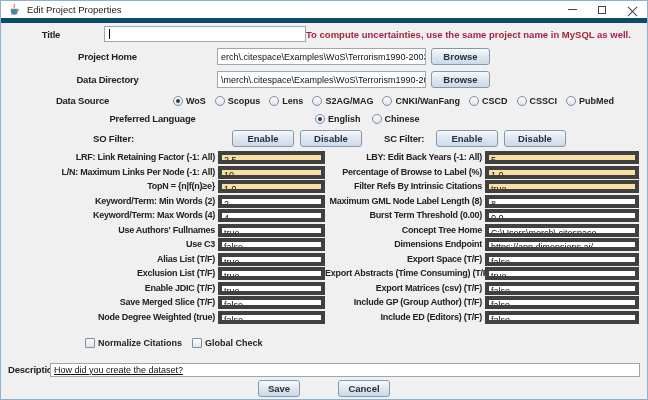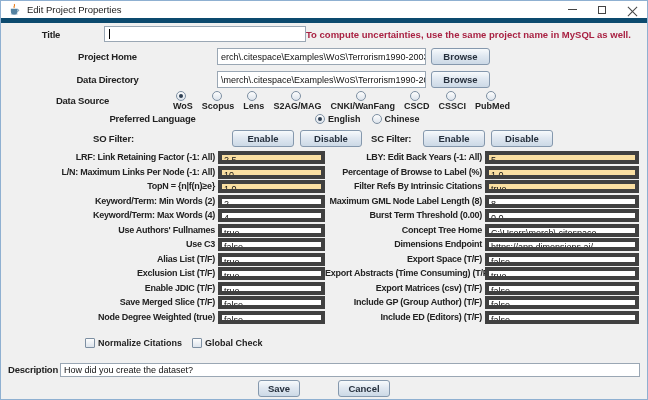--- a/index.html
+++ b/index.html
@@ -72,31 +72,31 @@
   #title-row .note { }
 
   #ph-row { top:47px; height:17px; }
   #dd-row { top:70px; height:17px; }
   #ph-row .lbl, #dd-row .lbl { width:216px; padding-right:3px; }
   #ph-row .tfield, #dd-row .tfield { width:209px; height:17px; }
   #ph-row .jbtn, #dd-row .jbtn { margin-left:5px; width:59px; }
 
   #ds-row { top:93px; height:13px; }
   #ds-row .lbl { width:163px; padding-right:0; }
-  #ds-row .radio-item { margin-left:9px;flex-direction:column; }
+  #ds-row .radio-item { margin-left:9px; }
   #ds-row .radio-item:first-of-type { margin-left:6px; }
 
   #pl-row { top:111px; height:13px; }
   #pl-row .lbl { width:303px; }
   #pl-row .radio-item { margin-left:11px; }
   #pl-row .radio-item:first-of-type { margin-left:6px; }
 
   #filter-row { top:129px; height:17px; }
   #filter-row .lbl.so { width:225px; padding-right:0; }
-  #filter-row .lbl.sc { width:48px; margin-left:7px; text-align:left; padding-left:2px; }
+  #filter-row .lbl.sc { width:48px; margin-left:20px; text-align:left; padding-left:2px; }
   #filter-row .jbtn { width:62px; margin-left:6px; }
 
   
   .pcol { position:absolute; top:150px; }
   #col-left  { left:2px;  width:322px; }
   #col-right { left:324px; width:314px; }
   .prow { display:flex; height:13px; margin-bottom:1.5px; align-items:stretch; }
   .plabel {
     font-weight:bold; font-size:9px; letter-spacing:-0.25px; color:#222;
     text-align:right; padding-right:3px; line-height:13px; white-space:nowrap; overflow:hidden;
@@ -110,21 +110,21 @@
   }
   .pfield.on { background:var(--hl,#fadfa2); }
 
   #checkbox-row { top:336px; left:84px; right:auto; height:11px; }
   #checkbox-row .chk-item { display:flex; align-items:center; margin-right:10px; }
   #checkbox-row .rlabel { font-size:9px; }
 
   
   #desc-row { top:361px; height:15px; }
   #desc-row .lbl { width:45px; text-align:left; padding-left:7px; }
-  #desc-row .tfield { flex:1 1 auto; margin-left:14px; margin-right:7px; height:14px; }
+  #desc-row .tfield { flex:1 1 auto; margin-left:4px; margin-right:7px; height:14px;text-decoration:underline; }
 
   #action-row { top:379px; height:17px; justify-content:center;gap:32px; }
   #action-row .jbtn.save { width:42px; }
   #action-row .jbtn.cancel { width:52px; margin-left:6px; }
 </style>
 </head>
 <body>
 
 <div class="window">
 

